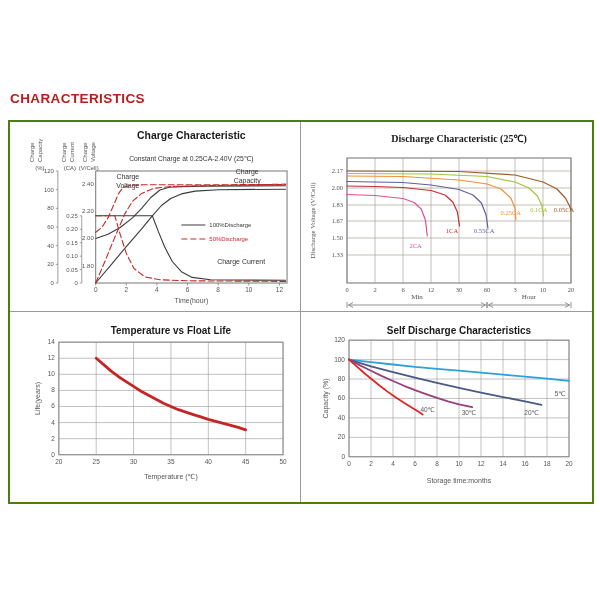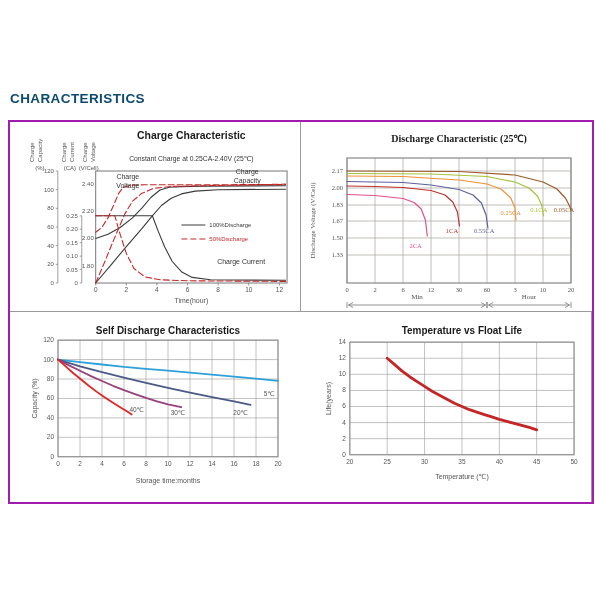--- a/index.html
+++ b/index.html
@@ -1,32 +1,32 @@
 <!DOCTYPE html>
 <html><head>
 <meta charset="utf-8">
 <style>
   html,body{margin:0;padding:0;width:600px;height:600px;background:#ffffff;
     font-family:"Liberation Sans","DejaVu Sans",sans-serif;}
   .page{position:relative;width:600px;height:600px;background:#fff;overflow:hidden;}
   .heading{position:absolute;left:10px;top:91px;margin:0;font-size:13.5px;font-weight:bold;
     letter-spacing:.4px;color:#2b2f9e;}
-  .grid{position:absolute;left:8px;top:120px;width:582px;height:380px;border:2px solid #a21caf;
+  .grid{position:absolute;left:8px;top:120px;width:582px;height:380px;border:2px solid #4d7c0f;
     display:grid;grid-template-columns:1fr 1fr;grid-template-rows:1fr 1fr;background:#0369a1;}
   .cell{position:relative;background:#fff;}
   .cell.c0{border-right:1px solid #9a9a9a;border-bottom:1px solid #9a9a9a;}
   .cell.c1{border-bottom:1px solid #9a9a9a;font-family:Liberation Serif, serif;}
   .cell.c2{border-right:1px solid #9a9a9a;}
   .cell svg{display:block;width:100%;height:100%;}
 </style>
 </head>
 <body>
 
 <div class="page">
-  <h1 class="heading" style="color: #0c4a6e;">CHARACTERISTICS</h1>
+  <h1 class="heading" style="color: #b91c1c;">CHARACTERISTICS</h1>
   <div class="grid">
     <div class="cell c0">
       <svg id="svg-charge" viewBox="0 0 291 189" preserveAspectRatio="none">
           <text x="182" y="17" font-size="10.5" fill="#1a1a1a" text-anchor="middle" font-weight="bold">Charge Characteristic</text>
           <text x="182" y="39" font-size="6.8" fill="#333" text-anchor="middle" font-weight="normal">Constant Charge at 0.25CA-2.40V (25℃)</text>
           <rect x="86" y="49" width="192" height="112" fill="none" stroke="#777" stroke-width="1"></rect>
           <line x1="86" y1="161" x2="86" y2="163.5" stroke="#777" stroke-width="0.8"></line>
           <text x="86" y="170.5" font-size="6.5" fill="#555" text-anchor="middle" font-weight="normal">0</text>
           <line x1="116.72" y1="161" x2="116.72" y2="163.5" stroke="#777" stroke-width="0.8"></line>
           <text x="116.72" y="170.5" font-size="6.5" fill="#555" text-anchor="middle" font-weight="normal">2</text>
@@ -153,20 +153,59 @@
           <path d="M52 180.5 L47.5 183 L52 185.5" fill="none" stroke="#777" stroke-width="0.8"></path>
           <path d="M180 180.5 L184.5 183 L180 185.5" fill="none" stroke="#777" stroke-width="0.8"></path>
           <text x="228" y="177" font-size="7" fill="#555" text-anchor="middle" font-weight="normal">Hour</text>
           <line x1="186" y1="180" x2="186" y2="186" stroke="#777" stroke-width="0.8"></line>
           <line x1="270" y1="180" x2="270" y2="186" stroke="#777" stroke-width="0.8"></line>
           <line x1="187.5" y1="183" x2="268.5" y2="183" stroke="#777" stroke-width="0.8"></line>
           <path d="M192 180.5 L187.5 183 L192 185.5" fill="none" stroke="#777" stroke-width="0.8"></path>
           <path d="M264 180.5 L268.5 183 L264 185.5" fill="none" stroke="#777" stroke-width="0.8"></path>
         </svg>
     </div>
+    <div class="cell c2">
+      <svg id="svg-floatlife" viewBox="0 0 291 189" preserveAspectRatio="none">
+          <text x="161.5" y="22" font-size="10" fill="#1a1a1a" text-anchor="middle" font-weight="bold">Temperature vs Float Life</text>
+          <line x1="49" y1="30" x2="49" y2="142" stroke="#999" stroke-width="0.6"></line>
+          <text x="49" y="151.5" font-size="6.5" fill="#555" text-anchor="middle" font-weight="normal">20</text>
+          <line x1="86.5" y1="30" x2="86.5" y2="142" stroke="#999" stroke-width="0.6"></line>
+          <text x="86.5" y="151.5" font-size="6.5" fill="#555" text-anchor="middle" font-weight="normal">25</text>
+          <line x1="124" y1="30" x2="124" y2="142" stroke="#999" stroke-width="0.6"></line>
+          <text x="124" y="151.5" font-size="6.5" fill="#555" text-anchor="middle" font-weight="normal">30</text>
+          <line x1="161.5" y1="30" x2="161.5" y2="142" stroke="#999" stroke-width="0.6"></line>
+          <text x="161.5" y="151.5" font-size="6.5" fill="#555" text-anchor="middle" font-weight="normal">35</text>
+          <line x1="199" y1="30" x2="199" y2="142" stroke="#999" stroke-width="0.6"></line>
+          <text x="199" y="151.5" font-size="6.5" fill="#555" text-anchor="middle" font-weight="normal">40</text>
+          <line x1="236.5" y1="30" x2="236.5" y2="142" stroke="#999" stroke-width="0.6"></line>
+          <text x="236.5" y="151.5" font-size="6.5" fill="#555" text-anchor="middle" font-weight="normal">45</text>
+          <line x1="274" y1="30" x2="274" y2="142" stroke="#999" stroke-width="0.6"></line>
+          <text x="274" y="151.5" font-size="6.5" fill="#555" text-anchor="middle" font-weight="normal">50</text>
+          <line x1="49" y1="142" x2="274" y2="142" stroke="#999" stroke-width="0.6"></line>
+          <text x="45" y="144" font-size="6.5" fill="#555" text-anchor="end" font-weight="normal">0</text>
+          <line x1="49" y1="126" x2="274" y2="126" stroke="#999" stroke-width="0.6"></line>
+          <text x="45" y="128" font-size="6.5" fill="#555" text-anchor="end" font-weight="normal">2</text>
+          <line x1="49" y1="110" x2="274" y2="110" stroke="#999" stroke-width="0.6"></line>
+          <text x="45" y="112" font-size="6.5" fill="#555" text-anchor="end" font-weight="normal">4</text>
+          <line x1="49" y1="94" x2="274" y2="94" stroke="#999" stroke-width="0.6"></line>
+          <text x="45" y="96" font-size="6.5" fill="#555" text-anchor="end" font-weight="normal">6</text>
+          <line x1="49" y1="78" x2="274" y2="78" stroke="#999" stroke-width="0.6"></line>
+          <text x="45" y="80" font-size="6.5" fill="#555" text-anchor="end" font-weight="normal">8</text>
+          <line x1="49" y1="62" x2="274" y2="62" stroke="#999" stroke-width="0.6"></line>
+          <text x="45" y="64" font-size="6.5" fill="#555" text-anchor="end" font-weight="normal">10</text>
+          <line x1="49" y1="46" x2="274" y2="46" stroke="#999" stroke-width="0.6"></line>
+          <text x="45" y="48" font-size="6.5" fill="#555" text-anchor="end" font-weight="normal">12</text>
+          <line x1="49" y1="30" x2="274" y2="30" stroke="#999" stroke-width="0.6"></line>
+          <text x="45" y="32" font-size="6.5" fill="#555" text-anchor="end" font-weight="normal">14</text>
+          <rect x="49" y="30" width="225" height="112" fill="none" stroke="#888" stroke-width="1"></rect>
+          <path d="M86.5 46.0 L 94.0 52.4 L 101.5 58.8 L 109.0 64.4 L 116.5 69.2 L 124.0 74.0 L 131.5 78.8 L 139.0 82.8 L 146.5 86.8 L 154.0 90.8 L 161.5 94.0 L 169.0 97.2 L 176.5 99.6 L 184.0 102.0 L 191.5 104.4 L 199.0 106.8 L 206.5 108.8 L 214.0 110.8 L 221.5 112.8 L 229.0 114.8 L 236.5 117.2" fill="none" stroke="#c42626" stroke-width="2.8" stroke-linejoin="round" stroke-linecap="round"></path>
+          <text x="161.5" y="166" font-size="7" fill="#555" text-anchor="middle" font-weight="normal">Temperature (℃)</text>
+          <text x="30" y="86" font-size="7" fill="#555" text-anchor="middle" font-weight="normal" transform="rotate(-90 30 86)">Life(years)</text>
+        </svg>
+    </div>
     <div class="cell c3">
       <svg id="svg-selfdischarge" viewBox="0 0 291 189" preserveAspectRatio="none">
           <text x="158" y="22" font-size="10" fill="#1a1a1a" text-anchor="middle" font-weight="bold">Self Discharge Characteristics</text>
           <line x1="48" y1="28" x2="48" y2="144" stroke="#999" stroke-width="0.6"></line>
           <text x="48" y="153.5" font-size="6.5" fill="#555" text-anchor="middle" font-weight="normal">0</text>
           <line x1="70" y1="28" x2="70" y2="144" stroke="#999" stroke-width="0.6"></line>
           <text x="70" y="153.5" font-size="6.5" fill="#555" text-anchor="middle" font-weight="normal">2</text>
           <line x1="92" y1="28" x2="92" y2="144" stroke="#999" stroke-width="0.6"></line>
           <text x="92" y="153.5" font-size="6.5" fill="#555" text-anchor="middle" font-weight="normal">4</text>
           <line x1="114" y1="28" x2="114" y2="144" stroke="#999" stroke-width="0.6"></line>
@@ -205,53 +244,14 @@
           <path d="M48.0 47.3 L 59.0 53.1 L 70.0 58.4 L 81.0 63.8 L 92.0 68.6 L 103.0 73.4 L 114.0 77.8 L 125.0 81.7 L 136.0 85.5 L 147.0 88.9 L 158.0 91.8 L 171.2 94.7" fill="none" stroke="#97407c" stroke-width="1.8" stroke-linejoin="round" stroke-linecap="round"></path>
           <path d="M48.0 47.3 L 55.7 54.1 L 63.4 60.9 L 71.1 67.2 L 78.8 73.4 L 86.5 79.2 L 94.2 84.6 L 103.0 90.3 L 111.8 95.7 L 117.3 99.0 L 121.7 102.0" fill="none" stroke="#e02424" stroke-width="1.8" stroke-linejoin="round" stroke-linecap="round"></path>
           <text x="126.65" y="99.53333333333333" font-size="6.5" fill="#555555" text-anchor="middle" font-weight="normal">40℃</text>
           <text x="167.9" y="102.43333333333334" font-size="6.5" fill="#555555" text-anchor="middle" font-weight="normal">30℃</text>
           <text x="230.60000000000002" y="102.43333333333334" font-size="6.5" fill="#555555" text-anchor="middle" font-weight="normal">20℃</text>
           <text x="259.2" y="83.1" font-size="6.5" fill="#555555" text-anchor="middle" font-weight="normal">5℃</text>
           <text x="158" y="170" font-size="7" fill="#555" text-anchor="middle" font-weight="normal">Storage time:months</text>
           <text x="27" y="86" font-size="7" fill="#555" text-anchor="middle" font-weight="normal" transform="rotate(-90 27 86)">Capacity (%)</text>
         </svg>
     </div>
-    <div class="cell c2">
-      <svg id="svg-floatlife" viewBox="0 0 291 189" preserveAspectRatio="none">
-          <text x="161.5" y="22" font-size="10" fill="#1a1a1a" text-anchor="middle" font-weight="bold">Temperature vs Float Life</text>
-          <line x1="49" y1="30" x2="49" y2="142" stroke="#999" stroke-width="0.6"></line>
-          <text x="49" y="151.5" font-size="6.5" fill="#555" text-anchor="middle" font-weight="normal">20</text>
-          <line x1="86.5" y1="30" x2="86.5" y2="142" stroke="#999" stroke-width="0.6"></line>
-          <text x="86.5" y="151.5" font-size="6.5" fill="#555" text-anchor="middle" font-weight="normal">25</text>
-          <line x1="124" y1="30" x2="124" y2="142" stroke="#999" stroke-width="0.6"></line>
-          <text x="124" y="151.5" font-size="6.5" fill="#555" text-anchor="middle" font-weight="normal">30</text>
-          <line x1="161.5" y1="30" x2="161.5" y2="142" stroke="#999" stroke-width="0.6"></line>
-          <text x="161.5" y="151.5" font-size="6.5" fill="#555" text-anchor="middle" font-weight="normal">35</text>
-          <line x1="199" y1="30" x2="199" y2="142" stroke="#999" stroke-width="0.6"></line>
-          <text x="199" y="151.5" font-size="6.5" fill="#555" text-anchor="middle" font-weight="normal">40</text>
-          <line x1="236.5" y1="30" x2="236.5" y2="142" stroke="#999" stroke-width="0.6"></line>
-          <text x="236.5" y="151.5" font-size="6.5" fill="#555" text-anchor="middle" font-weight="normal">45</text>
-          <line x1="274" y1="30" x2="274" y2="142" stroke="#999" stroke-width="0.6"></line>
-          <text x="274" y="151.5" font-size="6.5" fill="#555" text-anchor="middle" font-weight="normal">50</text>
-          <line x1="49" y1="142" x2="274" y2="142" stroke="#999" stroke-width="0.6"></line>
-          <text x="45" y="144" font-size="6.5" fill="#555" text-anchor="end" font-weight="normal">0</text>
-          <line x1="49" y1="126" x2="274" y2="126" stroke="#999" stroke-width="0.6"></line>
-          <text x="45" y="128" font-size="6.5" fill="#555" text-anchor="end" font-weight="normal">2</text>
-          <line x1="49" y1="110" x2="274" y2="110" stroke="#999" stroke-width="0.6"></line>
-          <text x="45" y="112" font-size="6.5" fill="#555" text-anchor="end" font-weight="normal">4</text>
-          <line x1="49" y1="94" x2="274" y2="94" stroke="#999" stroke-width="0.6"></line>
-          <text x="45" y="96" font-size="6.5" fill="#555" text-anchor="end" font-weight="normal">6</text>
-          <line x1="49" y1="78" x2="274" y2="78" stroke="#999" stroke-width="0.6"></line>
-          <text x="45" y="80" font-size="6.5" fill="#555" text-anchor="end" font-weight="normal">8</text>
-          <line x1="49" y1="62" x2="274" y2="62" stroke="#999" stroke-width="0.6"></line>
-          <text x="45" y="64" font-size="6.5" fill="#555" text-anchor="end" font-weight="normal">10</text>
-          <line x1="49" y1="46" x2="274" y2="46" stroke="#999" stroke-width="0.6"></line>
-          <text x="45" y="48" font-size="6.5" fill="#555" text-anchor="end" font-weight="normal">12</text>
-          <line x1="49" y1="30" x2="274" y2="30" stroke="#999" stroke-width="0.6"></line>
-          <text x="45" y="32" font-size="6.5" fill="#555" text-anchor="end" font-weight="normal">14</text>
-          <rect x="49" y="30" width="225" height="112" fill="none" stroke="#888" stroke-width="1"></rect>
-          <path d="M86.5 46.0 L 94.0 52.4 L 101.5 58.8 L 109.0 64.4 L 116.5 69.2 L 124.0 74.0 L 131.5 78.8 L 139.0 82.8 L 146.5 86.8 L 154.0 90.8 L 161.5 94.0 L 169.0 97.2 L 176.5 99.6 L 184.0 102.0 L 191.5 104.4 L 199.0 106.8 L 206.5 108.8 L 214.0 110.8 L 221.5 112.8 L 229.0 114.8 L 236.5 117.2" fill="none" stroke="#c42626" stroke-width="2.8" stroke-linejoin="round" stroke-linecap="round"></path>
-          <text x="161.5" y="166" font-size="7" fill="#555" text-anchor="middle" font-weight="normal">Temperature (℃)</text>
-          <text x="30" y="86" font-size="7" fill="#555" text-anchor="middle" font-weight="normal" transform="rotate(-90 30 86)">Life(years)</text>
-        </svg>
-    </div>
   </div>
 </div>
 
 </body></html>

